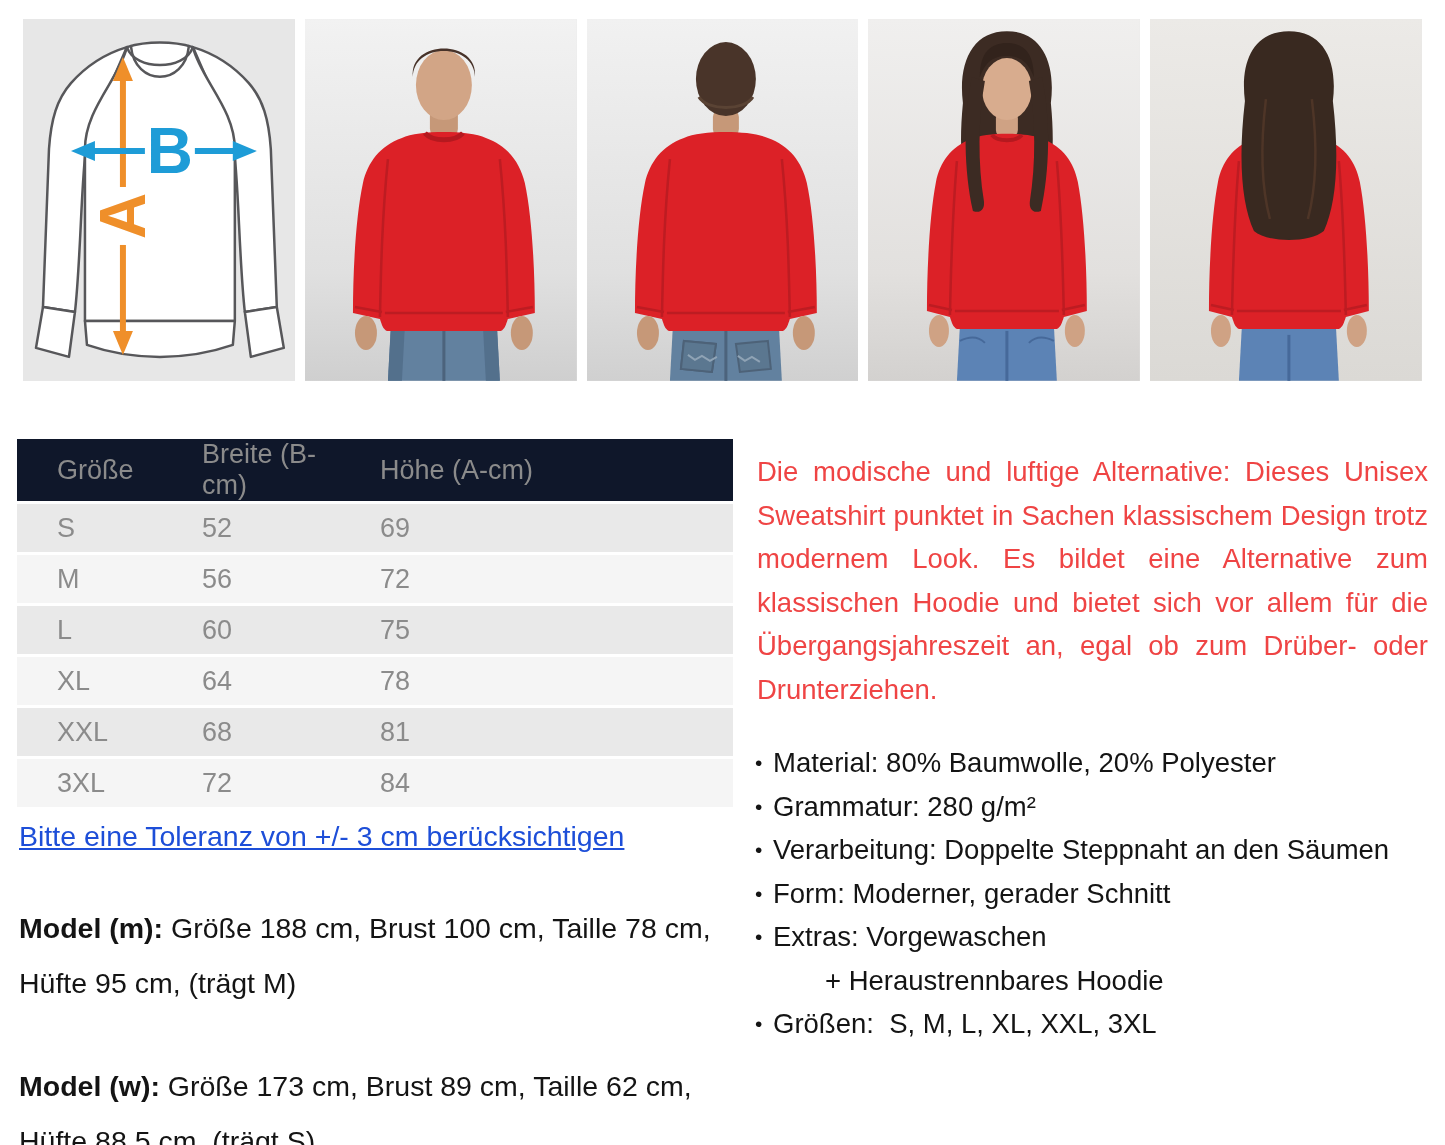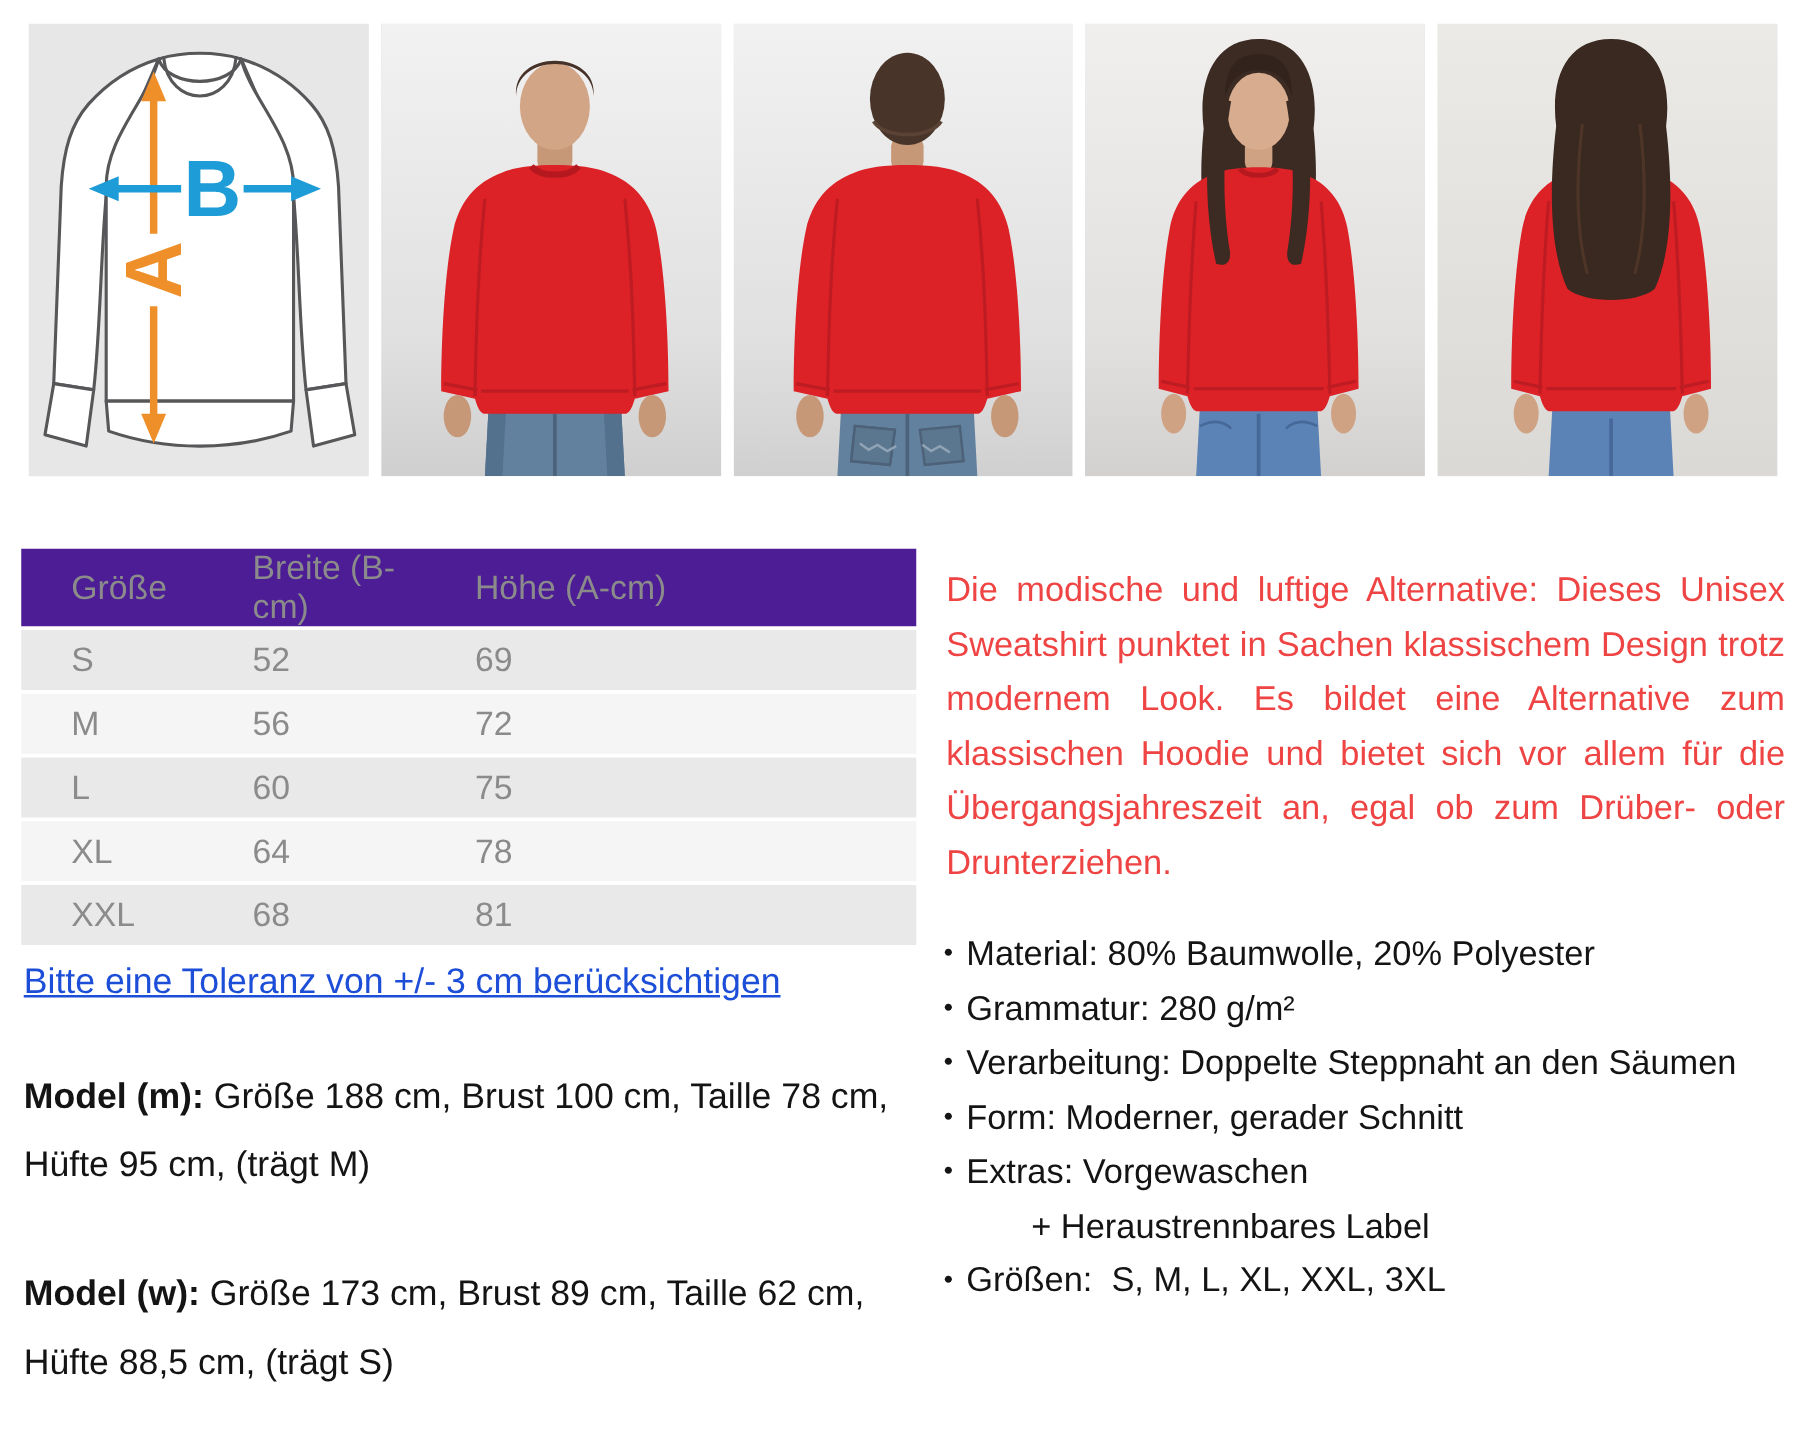--- a/index.html
+++ b/index.html
@@ -31,21 +31,21 @@
   .size-table col.c1 { width:163px; }
   .size-table col.c2 { width:180px; }
   .size-table col.c3 { width:373px; }
   .size-table th, .size-table td {
     height:48px; text-align:left; vertical-align:middle;
     font-weight:normal; padding:0;
   }
   .size-table th:nth-child(1), .size-table td:nth-child(1){ padding-left:40px; }
   .size-table th:nth-child(2), .size-table td:nth-child(2){ padding-left:22px; }
   .size-table th:nth-child(3), .size-table td:nth-child(3){ padding-left:20px; }
-  .size-table thead tr { background:#4c1d95; }
+  .size-table thead tr { background:#0f172a; }
   .size-table tbody tr:nth-child(odd) { background:#e9e9e9; }
   .size-table tbody tr:nth-child(even){ background:#f5f5f5; }
 
   .tolerance { font-size:28.5px; color:#1d4ed8; margin:10px 0 0 2px;text-decoration:underline; }
 
   .model-block { font-size:28.5px; line-height:55px; color:#141414;
                  margin:48px 0 0 2px; max-width:700px; }
   .model-block b { font-weight:bold; }
 
   
@@ -280,20 +280,25 @@
             <tr>
               <td>XL</td>
               <td>64</td>
               <td>78</td>
             </tr>
             <tr>
               <td>XXL</td>
               <td>68</td>
               <td>81</td>
             </tr>
+            <tr>
+              <td>3XL</td>
+              <td>72</td>
+              <td>84</td>
+            </tr>
           </tbody>
       </table>
 
       <p class="tolerance">Bitte eine Toleranz von +/- 3 cm berücksichtigen</p>
 
       <p class="model-block">
         <b>Model (m):</b>
         <span>Größe 188 cm, Brust 100 cm, Taille 78 cm, Hüfte 95 cm, (trägt M)</span>
       </p>
 
@@ -303,18 +308,18 @@
       </p>
     </div>
 
     <div class="right-col">
       <p class="description">Die modische und luftige Alternative: Dieses Unisex Sweatshirt punktet in Sachen klassischem Design trotz modernem Look. Es bildet eine Alternative zum klassischen Hoodie und bietet sich vor allem für die Übergangsjahreszeit an, egal ob zum Drüber- oder Drunterziehen.</p>
       <ul class="features" id="feature-list">
           <li><span class="dot">•</span><span class="btxt">Material: 80% Baumwolle, 20% Polyester</span></li>
           <li><span class="dot">•</span><span class="btxt">Grammatur: 280 g/m²</span></li>
           <li><span class="dot">•</span><span class="btxt">Verarbeitung: Doppelte Steppnaht an den Säumen</span></li>
           <li><span class="dot">•</span><span class="btxt">Form: Moderner, gerader Schnitt</span></li>
-          <li><span class="dot">•</span><span class="btxt">Extras: Vorgewaschen</span><div class="bsub">+ Heraustrennbares Label</div></li>
+          <li><span class="dot">•</span><span class="btxt">Extras: Vorgewaschen</span><div class="bsub">+ Heraustrennbares Hoodie</div></li>
           <li><span class="dot">•</span><span class="btxt">Größen:&nbsp; S, M, L, XL, XXL, 3XL</span></li>
         </ul>
     </div>
   </div>
 </div>
 
 </body></html>

